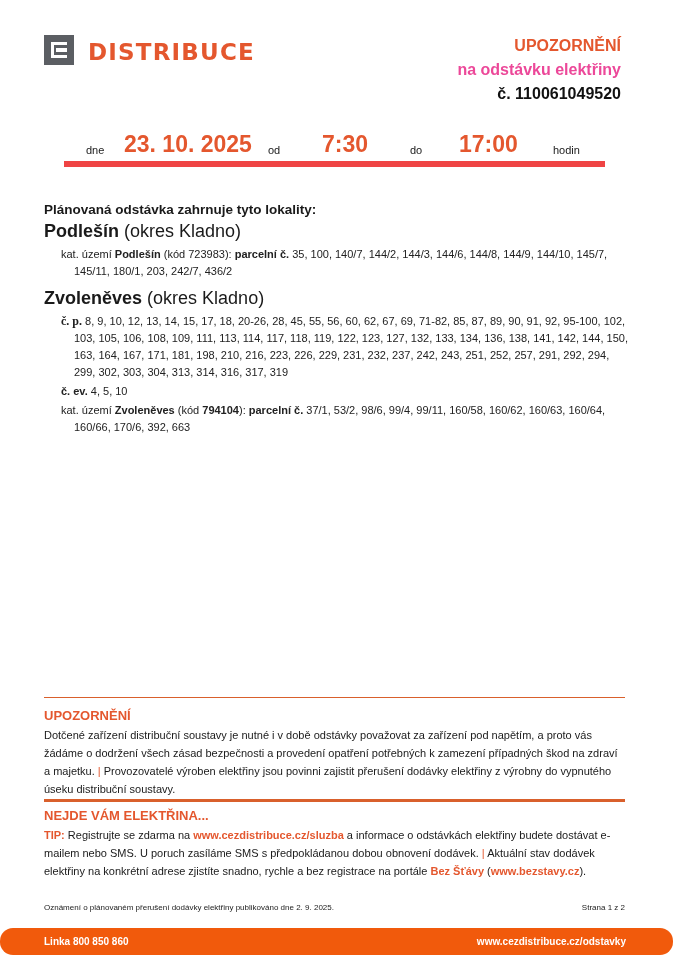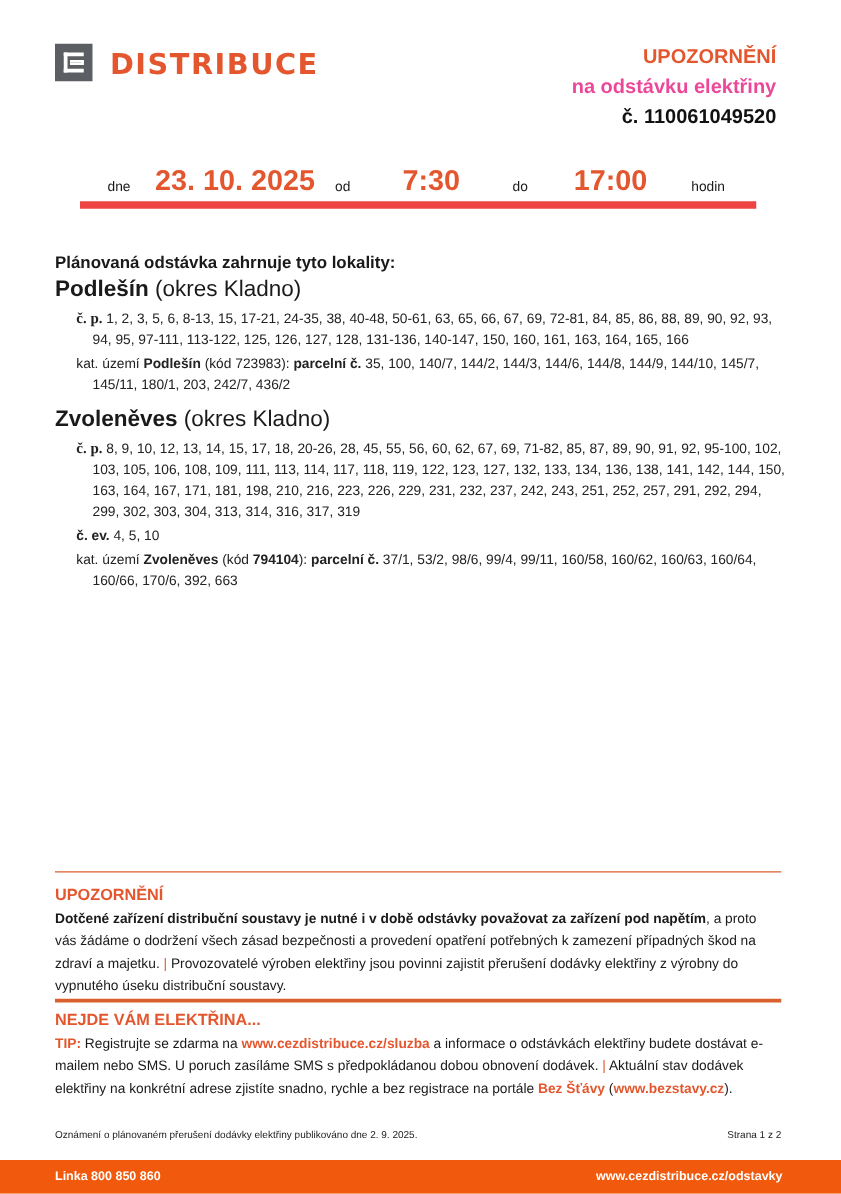--- a/index.html
+++ b/index.html
@@ -27,28 +27,28 @@
   .loc-title { font-size: 18px; margin-bottom: 4px; }
   .loc-title b { font-weight: bold; }
   .entry { font-size: 11px; line-height: 17px; padding-left: 28px; text-indent: -13px; margin-left: 2px; margin-bottom: 2px; color: #222; }
   .entry b { font-weight: bold; }
   .entry .serif { font-family: "Liberation Serif", serif; font-size: 12px; }
   .loc { margin-bottom: 8px; }
 
   .warn { position: absolute; left: 44px; top: 697px; width: 581px; border-top: 1px solid #d9602c; padding-top: 10px; }
   .sec-title { font-size: 13px; color: #e4572e; font-weight: bold; margin-bottom: 3px; }
   .sec-body { font-size: 11px; line-height: 18px; color: #1a1a1a; }
-  .sec-body b { font-weight: bold; }
+  .sec-body b { font-weight: normal; }
   .pipe { color: #e4572e; }
   .orange { color: #e4572e; font-weight: bold; }
   .divider2 { position: absolute; left: 44px; top: 799px; width: 581px; height: 3px; background: #d9602c; }
   .tip { position: absolute; left: 44px; top: 808px; width: 581px; }
 
   .footnote { position: absolute; left: 44px; top: 903px; width: 581px; font-size: 8px; color: #222; display: flex; justify-content: space-between; }
-  .footer-bar { position: absolute; left: 0; top: 928px; width: 673px; height: 27px; background: #f15a0c; display: flex; justify-content: space-between; align-items: center; padding: 0 47px 0 44px; color: #ffffff; font-weight: bold; font-size: 10px; }
+  .footer-bar { position: absolute; left: 0; top: 928px; width: 673px; height: 27px; background: #f15a0c; display: flex; justify-content: space-between; align-items: center; padding: 0 47px 0 44px; color: #ffffff; font-weight: bold; font-size: 10px; border-radius: 13px; }
 </style>
 </head>
 <body>
 
 <div class="logo">
   <div class="logo-box">
     <div class="e-outer"></div>
       <div class="e-bar"></div>
   </div>
   <span class="logo-text">DISTRIBUCE</span>
@@ -69,23 +69,20 @@
   <span class="big" style="left:395px">17:00</span>
   <span class="lbl" style="left:489px">hodin</span>
 </div>
 
 <div class="main">
   <div class="intro">Plánovaná odstávka zahrnuje tyto lokality:</div>
 
   <div class="loc">
     <div class="loc-title">
       <b>Podlešín</b> <span>(okres Kladno)</span>
-    </div>
-    <div class="entry">
-      <b class="serif">č. p.</b> <span>1, 2, 3, 5, 6, 8-13, 15, 17-21, 24-35, 38, 40-48, 50-61, 63, 65, 66, 67, 69, 72-81, 84, 85, 86, 88, 89, 90, 92, 93, 94, 95, 97-111, 113-122, 125, 126, 127, 128, 131-136, 140-147, 150, 160, 161, 163, 164, 165, 166</span>
     </div>
     <div class="entry">
       <span>kat. území</span> <b>Podlešín</b> <span>(kód</span> <span>723983</span><span>):</span> <b>parcelní č.</b> <span>35, 100, 140/7, 144/2, 144/3, 144/6, 144/8, 144/9, 144/10, 145/7, 145/11, 180/1, 203, 242/7, 436/2</span>
     </div>
   </div>
 
   <div class="loc">
     <div class="loc-title">
       <b>Zvoleněves</b> <span>(okres Kladno)</span>
     </div>

